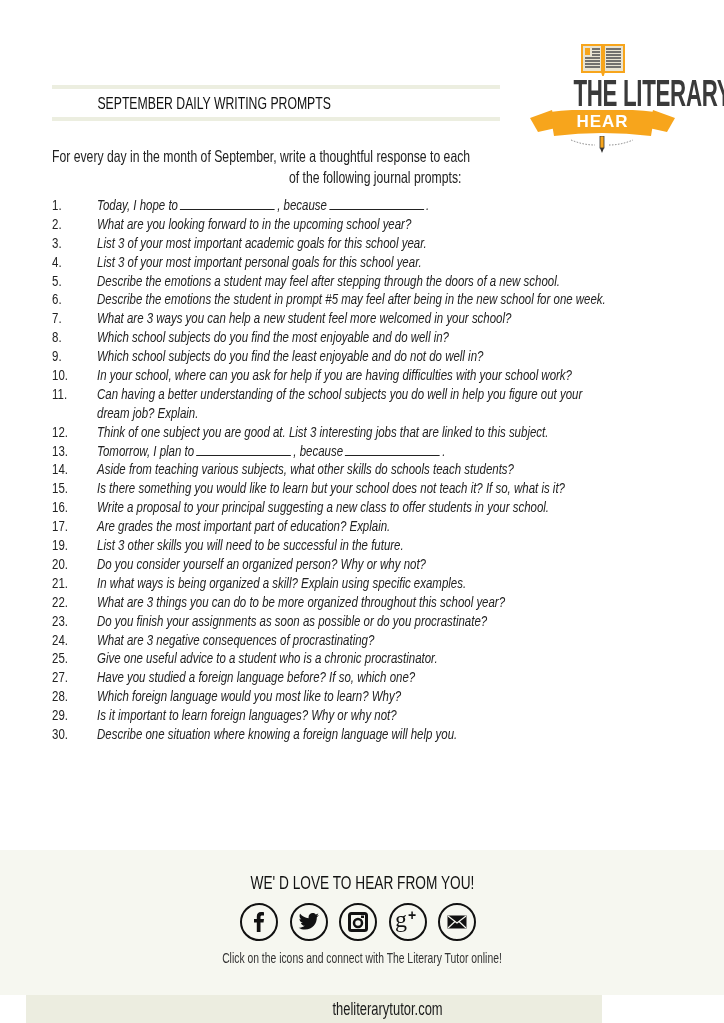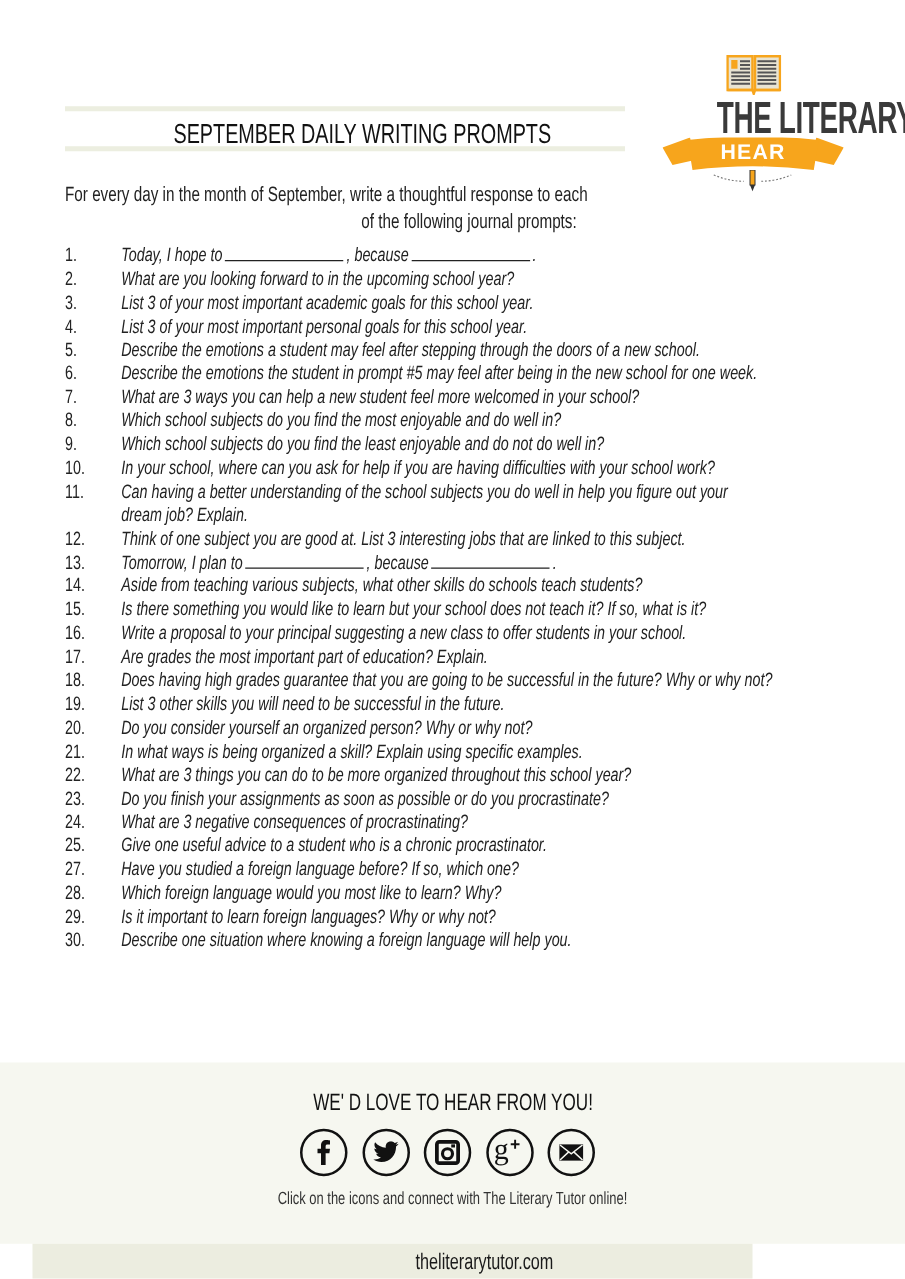--- a/index.html
+++ b/index.html
@@ -8,22 +8,22 @@
       font-family: "Liberation Sans", sans-serif; color: #222;
     }
     .page { position: relative; width: 724px; height: 1023px; }
 
     
     .title-band { position: absolute; left: 52px; top: 85px; width: 448px; height: 34px; }
     .title-band .rule { position: absolute; left: 0; width: 448px; height: 4px; background: #eceee0; }
     .title-band .rule.top { top: 0; }
     .title-band .rule.bottom { top: 32px; }
     .title-text {
-      position: absolute; left: 0; top: 9px; width: 448px; text-align: right;
-      font-size: 22px; color: #111; letter-spacing: 0;
+      position: absolute; left: 0; top: 9px; width: 448px; text-align: left;
+      font-size: 17px; color: #111; letter-spacing: 0;
     }
     .title-text span { display: inline-block; transform: scaleX(0.72); transform-origin: center; white-space: nowrap; }
 
     
     .logo { position: absolute; left: 525px; top: 40px; width: 155px; height: 115px; }
     .logo .book { position: absolute; left: 56px; top: 4px; }
     .logo .brand {
       position: absolute; left: 0; top: 36px; width: 155px; text-align: center;
       font-size: 36px; font-weight: bold; color: #3a3a3a; line-height: 36px;
     }
@@ -228,26 +228,20 @@
           <span class="ln"><span>Write a proposal to your principal suggesting a new class to offer students in your school.</span></span>
         </span>
       </li>
     <li class="prompt">
         <span class="num"><span>17.</span></span>
         <span class="text">
           <span class="ln"><span>Are grades the most important part of education? Explain.</span></span>
         </span>
       </li>
     <li class="prompt">
-        <span class="num"><span>18.</span></span>
-        <span class="text">
-          <span class="ln"><span>Does having high grades guarantee that you are going to be successful in the future? Why or why not?</span></span>
-        </span>
-      </li>
-    <li class="prompt">
         <span class="num"><span>19.</span></span>
         <span class="text">
           <span class="ln"><span>List 3 other skills you will need to be successful in the future.</span></span>
         </span>
       </li>
     <li class="prompt">
         <span class="num"><span>20.</span></span>
         <span class="text">
           <span class="ln"><span>Do you consider yourself an organized person? Why or why not?</span></span>
         </span>

